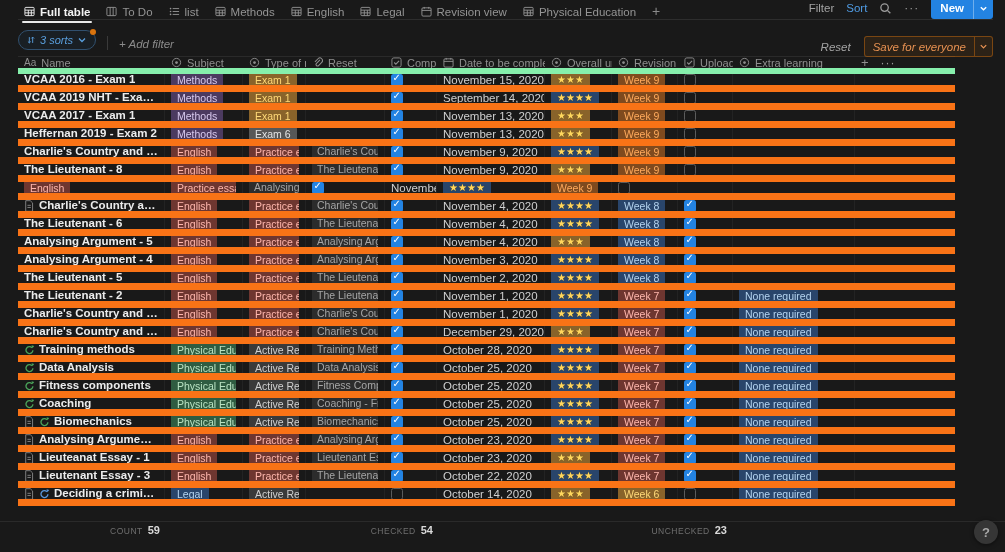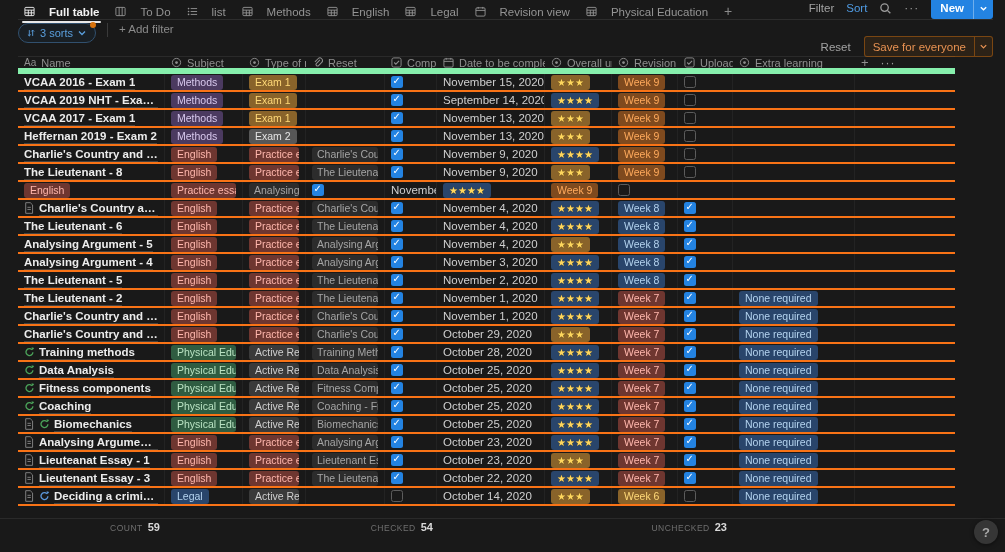--- a/index.html
+++ b/index.html
@@ -8,38 +8,38 @@
   .app { width:1005px; height:552px; position:relative; }
 
   
   .page-header { display:flex; align-items:center; gap:9px; padding:11px 0 4px 18px; height:40px; }
   .page-header .title-icon { color:#9b9b9b; width:19px; height:19px; }
   .page-header h1 { font-size:19px; font-weight:700; color:#ffffff; letter-spacing:.1px; }
 
   
   .tabs-row { display:flex; align-items:center; height:20px; margin:0 12px 0 18px; border-bottom:1px solid #2d2d2d; width:975px; position:relative; }
   .tabs { display:flex; align-items:center; gap:4px; }
-  .tab { display:flex; align-items:center; gap:14px; font-size:11.5px; color:#949494; padding:0 6px 4px 6px; white-space:nowrap; cursor:pointer; position:relative;margin-top:8px; }
+  .tab { display:flex; align-items:center; gap:5px; font-size:11.5px; color:#949494; padding:0 6px 4px 6px; white-space:nowrap; cursor:pointer; position:relative;margin-top:8px; }
   .tab svg { width:11px; height:11px; flex:0 0 auto; }
   .tab.active { color:#f3f3f3; font-weight:700; }
   .tab.active::after { content:""; position:absolute; left:4px; right:4px; bottom:-1px; height:2px; background:#e8e8e8; border-radius:1px; }
   .tab.add-view { font-size:14px; color:#8b8b8b; padding-bottom:5px; }
   .view-controls { position:absolute; right:0; top:-3px; display:flex; align-items:center; gap:12px; }
   .vc-text { font-size:11.5px; color:#a3a3a3; cursor:pointer; }
   .vc-text.blue { color:#4f9be3;text-align:right; }
   .vc-icon { color:#9b9b9b; width:13px; height:13px; display:flex; cursor:pointer; }
   .dots { color:#9b9b9b; font-size:12px; letter-spacing:1px; cursor:pointer; }
   .new-btn { display:flex; align-items:stretch; background:#2383e2; border-radius:3px; overflow:hidden; height:22px; cursor:pointer; }
   .new-btn .nb-label { color:#fff; font-size:11.5px; font-weight:700; padding:0 9px; display:flex; align-items:center; }
   .new-btn .nb-split { width:1px; background:rgba(255,255,255,.35); }
   .new-btn .nb-chev { display:flex; align-items:center; padding:0 5px; color:#fff; }
   .new-btn svg { width:9px; height:9px; }
 
   
-  .filter-row { display:flex; align-items:flex-start; height:27px; margin:3px 12px 0 18px; position:relative; width:975px; }
+  .filter-row { display:flex; align-items:flex-end; height:27px; margin:3px 12px 0 18px; position:relative; width:975px;font-style:italic; }
   .sorts-pill { position:relative; display:flex; align-items:center; gap:4px; border:1px solid #31506e; background:rgba(35,131,226,.06); color:#5a9fdd; border-radius:11px; height:20px; padding:0 8px 0 7px; font-size:11px; cursor:pointer; }
   .sorts-pill svg { width:10px; height:10px; }
   .sorts-pill .dot { position:absolute; top:-2px; right:-1px; width:6px; height:6px; border-radius:50%; background:#d9730d; }
   .f-divider { width:1px; height:14px; background:#3a3a3a; margin:0 11px; }
   .add-filter { font-size:11.5px; color:#8b8b8b; cursor:pointer; }
   .save-area { position:absolute; right:0; top:13px; display:flex; align-items:center; gap:13px; }
   .reset { font-size:11.5px; color:#a3a3a3; cursor:pointer; }
   .save-btn { display:flex; align-items:stretch; height:21px; border:1px solid rgba(217,115,13,.45); background:rgba(217,115,13,.1); border-radius:3px; overflow:hidden; cursor:pointer; }
   .save-btn .sb-label { color:#e89252; font-size:11.5px; padding:0 8px; display:flex; align-items:center; }
   .save-btn .sb-split { width:1px; background:rgba(217,115,13,.45); }
@@ -47,21 +47,21 @@
   .save-btn svg { width:9px; height:9px; }
 
   
   .grid-row { display:grid; grid-template-columns:147px 78px 63px 79px 52px 108px 67px 66px 55px 122px 100px; }
   .table { margin-left:18px; width:937px; }
   .thead { height:18px; border-top:1px solid #2a2a2a; border-bottom:6px solid #86efac; margin-top:6px; }
   .th { display:flex; align-items:center; gap:5px; font-size:11px; color:#8f8f8f; padding:0 6px; white-space:nowrap; overflow:hidden; cursor:pointer; }
   .th svg { width:11px; height:11px; flex:0 0 auto; }
   .th .aa { font-size:10px; font-weight:400; }
   .th.ghost { gap:12px; }
-  .tbody .row { height:18px; border-bottom:2px solid #f97316;text-align:right; }
+  .tbody .row { height:18px; border-bottom:7px solid #f97316;text-align:right; }
   .cell { display:flex; align-items:center; padding:0 6px; border-right:1px solid #232323; overflow:hidden; white-space:nowrap; cursor:pointer; }
   .cell:last-child { border-right:none; }
   .name-cell { gap:4px; }
   .name-text { font-size:11.5px; font-weight:600; color:#ececec; border-bottom:1px solid rgba(255,255,255,.18); line-height:14px; overflow:hidden; text-overflow:ellipsis; }
   .row-icon { width:11px; height:12px; flex:0 0 auto; display:flex; }
   .doc-i { color:#8f8f8f; }
   .recall-green { color:#4ba35a; }
   .recall-blue { color:#5b96d9; }
   .tag { font-size:10.5px; line-height:14px; height:15px; padding:0 6px; border-radius:3px; display:inline-flex; align-items:center; max-width:100%; overflow:hidden; white-space:nowrap; }
   .tag.purple { background:#4b3a60; color:#d8c9ee; }
@@ -76,21 +76,21 @@
   .cb { width:12px; height:12px; border-radius:2.5px; flex:0 0 auto; }
   .cb.checked { background:#2383e2; position:relative; }
   .cb.checked::after { content:"✓"; position:absolute; left:1.5px; top:-1.5px; font-size:10px; color:#fff; font-weight:700; }
   .cb.unchecked { border:1.5px solid #5c5c5c; background:transparent; }
   .date-text { font-size:11.5px; color:#cfcfcf; }
   .stars { letter-spacing:0; font-size:10px; line-height:15px; color:#ffd75e; text-shadow:0 0 1px #6b4f12; }
   .tag.stars3 { background:#89632a; }
   .tag.stars4 { background:#29456b; }
 
   
-  .tfoot { position:absolute; left:0; bottom:0; width:1005px; height:34px; border-top:1px solid #2a2a2a; background:#191919; }
+  .tfoot { position:absolute; left:0; bottom:16px; width:1005px; height:15px; border-top:1px solid #2a2a2a; background:#191919; }
   .agg { position:absolute; top:2px; display:flex; align-items:baseline; gap:5px; cursor:pointer; }
   .agg .lbl { font-size:8.5px; letter-spacing:.5px; color:#6f6f6f; }
   .agg .val { font-size:11px; font-weight:700; color:#d9d9d9; }
   .agg.count { right:845px; }
   .agg.checked { right:572px; }
   .agg.unchecked { right:278px; }
 
   .help-btn { position:absolute; right:7px; bottom:8px; width:24px; height:24px; border-radius:50%; background:#363636; color:#a8a8a8; display:flex; align-items:center; justify-content:center; font-size:13px; font-weight:700; box-shadow:0 1px 4px rgba(0,0,0,.5); cursor:pointer; }
 </style>
 </head>
@@ -416,21 +416,21 @@
           <div class="cell"></div>
         </div>
         <div class="row grid-row">
           <div class="cell name-cell">
             <span class="name-text">Heffernan 2019 - Exam 2</span>
           </div>
           <div class="cell">
             <span class="tag purple">Methods</span>
           </div>
           <div class="cell">
-            <span class="tag gray">Exam 2</span>
+            <span class="tag gray">Exam 6</span>
           </div>
           <div class="cell"></div>
           <div class="cell">
             <span class="cb checked"></span>
           </div>
           <div class="cell">
             <span class="date-text">November 13, 2020</span>
           </div>
           <div class="cell">
             <span class="tag stars3">
@@ -793,21 +793,21 @@
           <div class="cell">
             <span class="tag red">Practice essay</span>
           </div>
           <div class="cell">
             <span class="file-chip">Charlie's Coun...</span>
           </div>
           <div class="cell">
             <span class="cb checked"></span>
           </div>
           <div class="cell">
-            <span class="date-text">October 29, 2020</span>
+            <span class="date-text">December 29, 2020</span>
           </div>
           <div class="cell">
             <span class="tag stars3">
               <span class="stars">★★★</span>
             </span>
           </div>
           <div class="cell">
             <span class="tag red">Week 7</span>
           </div>
           <div class="cell">

